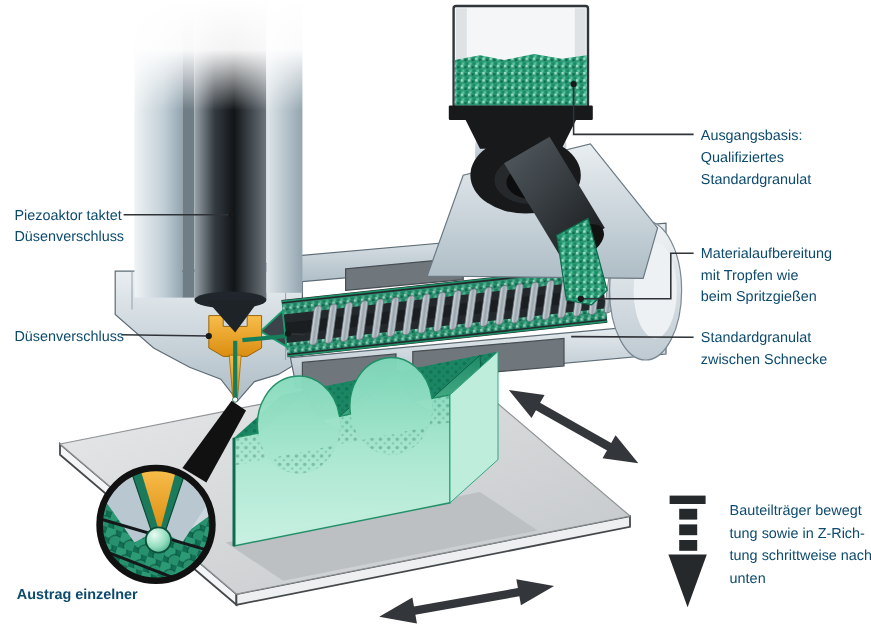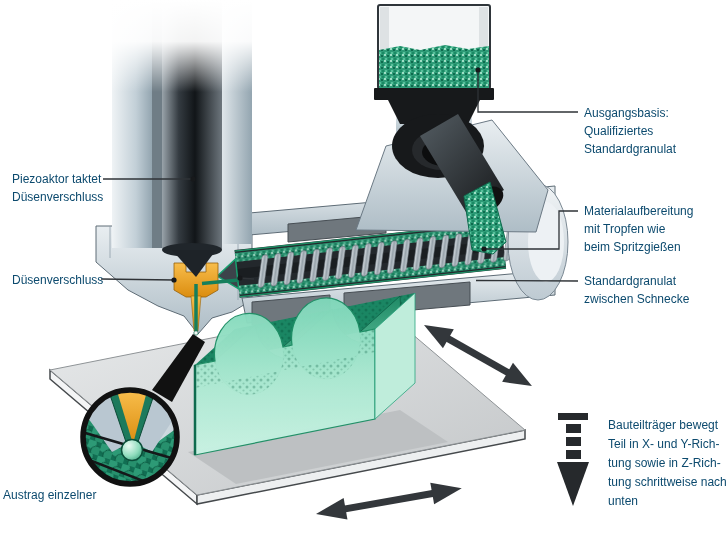--- a/index.html
+++ b/index.html
@@ -264,21 +264,21 @@
 
 <div class="lbl" style="left:12px;top:170px;">
   <div>Piezoaktor taktet</div>
   <div>Düsenverschluss</div>
 </div>
 
 <div class="lbl" style="left:12px;top:271px;">
   <div>Düsenverschluss</div>
 </div>
 
-<div class="lbl" style="left:3px;top:486px;">
+<div class="lbl" style="left:14px;top:486px;font-weight:bold;">
   <div>Austrag einzelner</div>
 </div>
 
 <div class="lbl" style="left:584px;top:104px;">
   <div>Ausgangsbasis:</div>
   <div>Qualifiziertes</div>
   <div>Standardgranulat</div>
 </div>
 
 <div class="lbl" style="left:584px;top:202px;">
@@ -287,19 +287,18 @@
   <div>beim Spritzgießen</div>
 </div>
 
 <div class="lbl" style="left:584px;top:272px;">
   <div>Standardgranulat</div>
   <div>zwischen Schnecke</div>
 </div>
 
 <div class="lbl tight" style="left:608px;top:416px;">
   <div>Bauteilträger bewegt</div>
-  <div>Teil in X- und Y-Rich-</div>
   <div>tung sowie in Z-Rich-</div>
   <div>tung schrittweise nach</div>
   <div>unten</div>
 </div>
 
 </div>
 
 </body></html>

